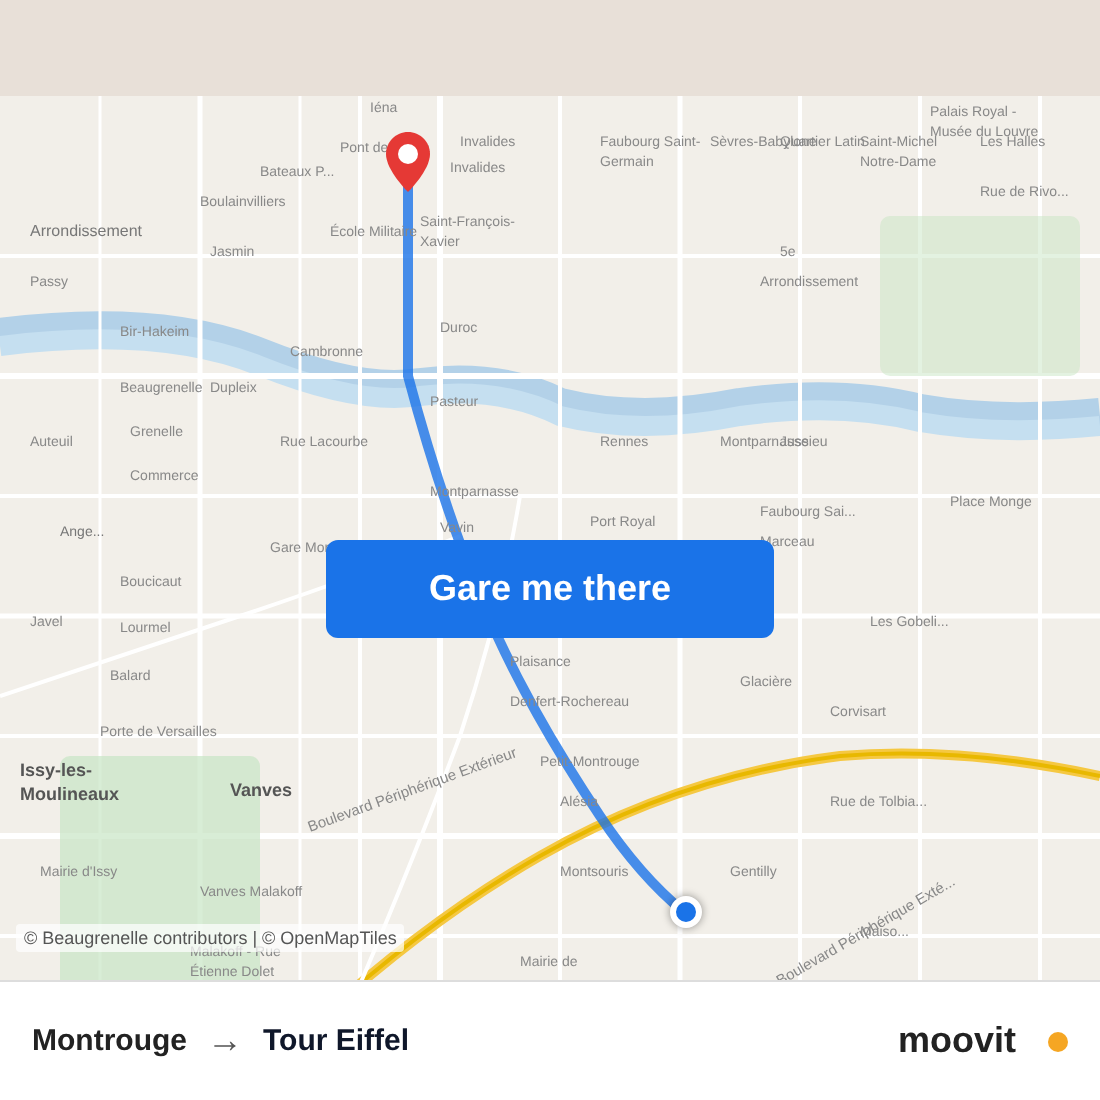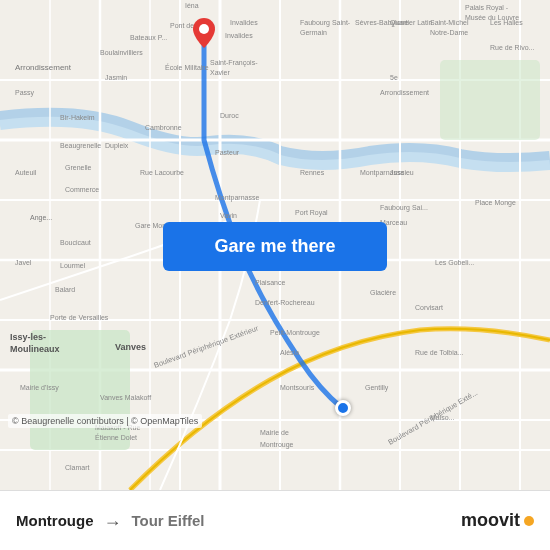--- a/index.html
+++ b/index.html
@@ -11,20 +11,21 @@
       background: #e8e0d8;
       position: relative;
     }
 
     #map-container {
       width: 550px;
       height: 490px;
       position: relative;
       overflow: hidden;
       background: #e8e0d8;
+      margin-top: 48px;
     }
 
     #map-svg {
       width: 100%;
       height: 100%;
     }
 
     #take-me-there-btn {
       position: absolute;
       top: 222px;
@@ -64,28 +65,28 @@
 
     #route-arrow {
       font-size: 18px;
       color: #555;
       margin: 0 10px;
     }
 
     #route-to {
       font-size: 15px;
       font-weight: bold;
-      color: #737373;
+      color: #0f172a;
     }
 
     #moovit-logo {
       margin-left: auto;
       display: flex;
       align-items: center;
-      gap: 4px;
+      gap: 16px;
       justify-content: flex-end;
     }
 
     #moovit-text {
       font-size: 18px;
       font-weight: bold;
       color: #222;
     }
 
     #moovit-dot {

